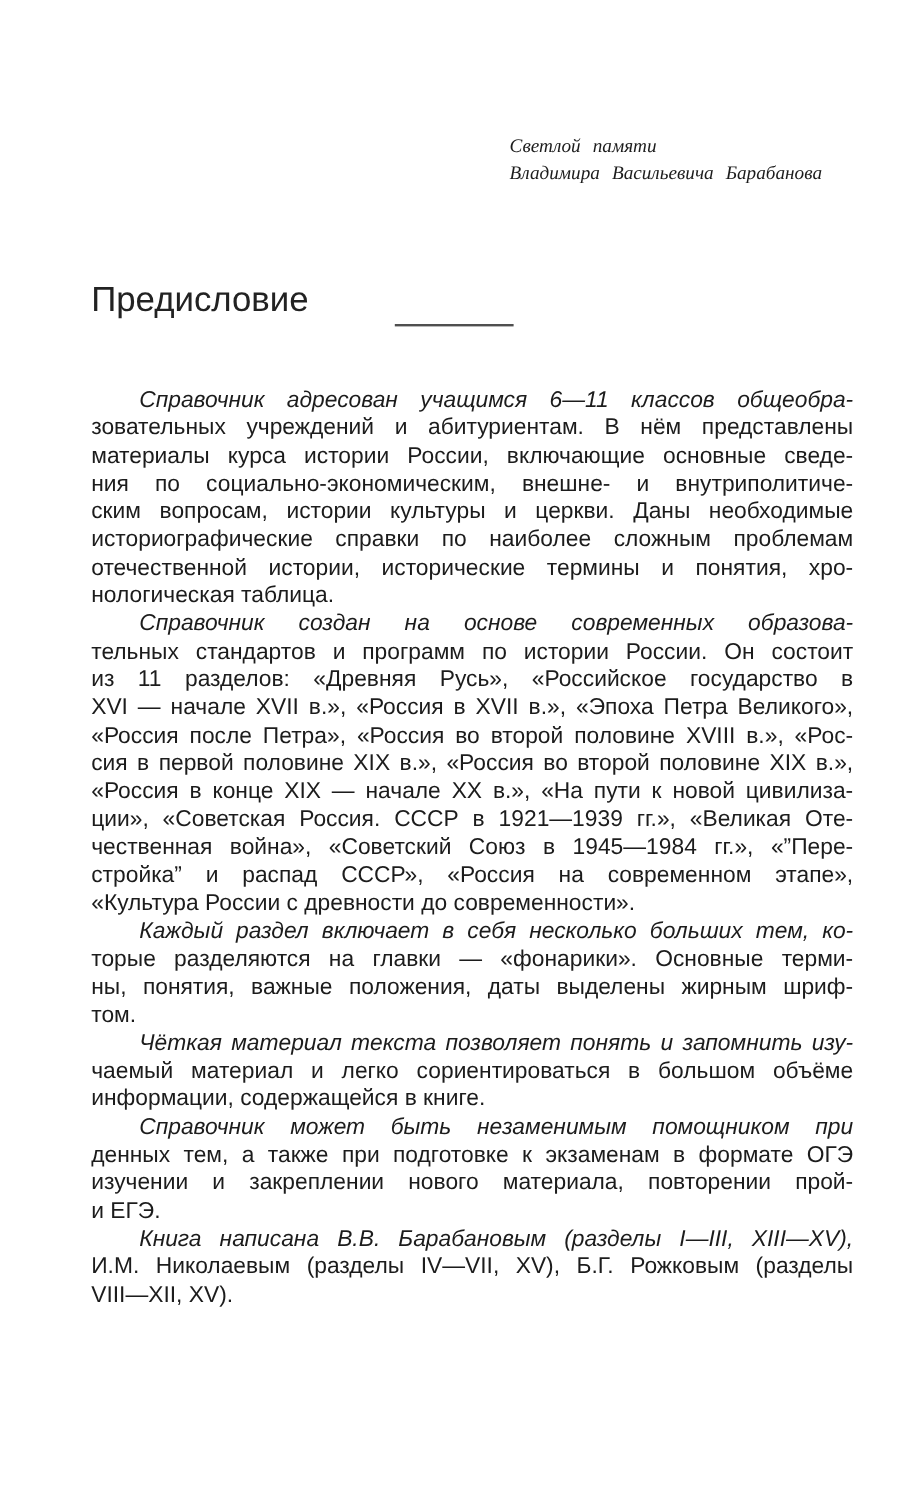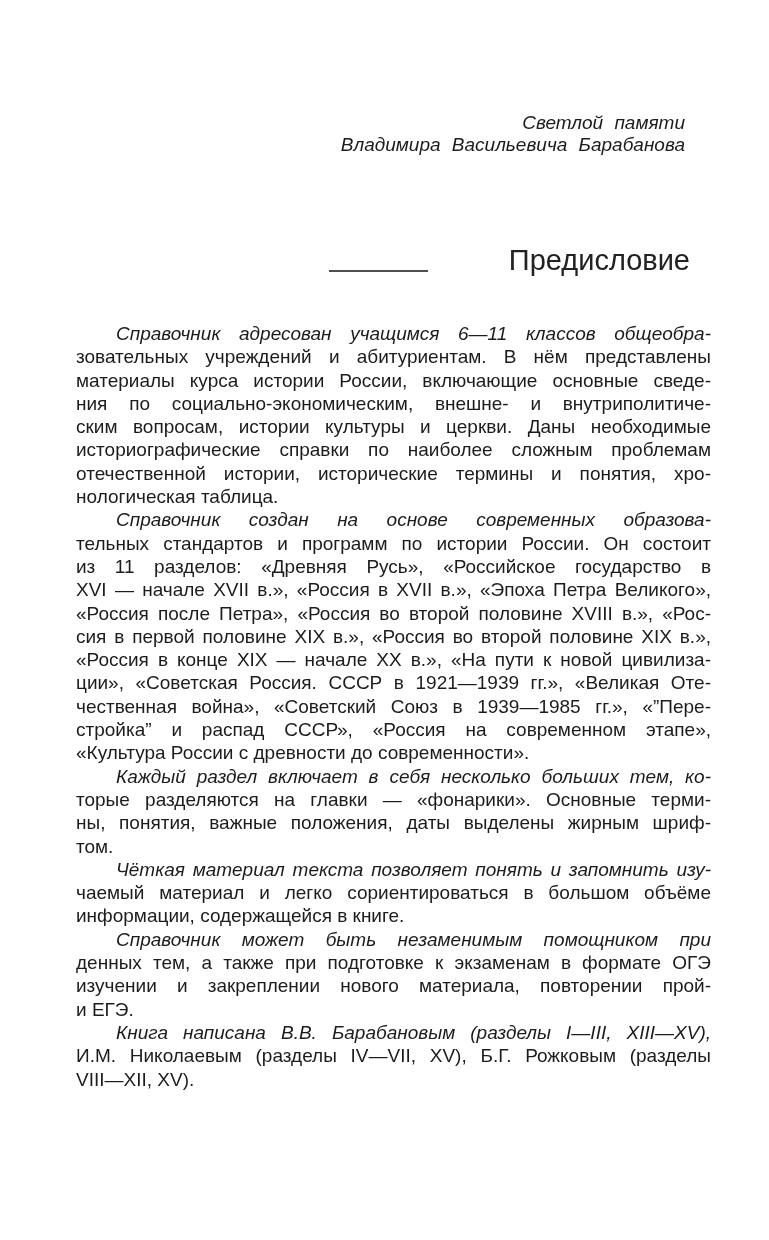--- a/index.html
+++ b/index.html
@@ -13,36 +13,35 @@
     height: 1240px;
     background: #ffffff;
     overflow: hidden;
     font-family: "Liberation Sans", sans-serif;
     color: #1c1c1c;
   }
   .dedication {
     position: absolute;
     top: 112px;
     right: 84px;
-    text-align: right;
-    font-family: Liberation Sans, sans-serif;
+    font-family: Liberation Serif, serif;
     font-style: italic;
-    font-size: 19px;
+    font-size: 16px;
     line-height: 22px;
     word-spacing: 6px;
     color: #1c1c1c;
     white-space: nowrap;
   }
   .heading {
     position: absolute;
     top: 233px;
     left: 76px;
     width: 604px;
-    margin: 10px;
-    text-align: right;
+    margin: 0;
+    text-align: left;
     font-family: "Liberation Sans", sans-serif;
     font-weight: normal;
     font-size: 29px;
     line-height: 34px;
     color: #222222;
   }
   .title-underline {
     position: absolute;
     top: 270px;
     left: 329px;
@@ -102,21 +101,21 @@
       </div>
       <div class="paragraph">
         <div class="line para-start">Справочник создан на основе современных образова-</div>
         <div class="line">тельных стандартов и программ по истории России. Он состоит</div>
         <div class="line">из 11 разделов: «Древняя Русь», «Российское государство в</div>
         <div class="line">XVI — начале XVII в.», «Россия в XVII в.», «Эпоха Петра Великого»,</div>
         <div class="line">«Россия после Петра», «Россия во второй половине XVIII в.», «Рос-</div>
         <div class="line">сия в первой половине XIX в.», «Россия во второй половине XIX в.»,</div>
         <div class="line">«Россия в конце XIX — начале XX в.», «На пути к новой цивилиза-</div>
         <div class="line">ции», «Советская Россия. СССР в 1921—1939 гг.», «Великая Оте-</div>
-        <div class="line">чественная война», «Советский Союз в 1939—1985 гг.», «”Пере-</div>
+        <div class="line">чественная война», «Советский Союз в 1945—1984 гг.», «”Пере-</div>
         <div class="line">стройка” и распад СССР», «Россия на современном этапе»,</div>
         <div class="line para-end">«Культура России с древности до современности».</div>
       </div>
       <div class="paragraph">
         <div class="line para-start">Каждый раздел включает в себя несколько больших тем, ко-</div>
         <div class="line">торые разделяются на главки — «фонарики». Основные терми-</div>
         <div class="line">ны, понятия, важные положения, даты выделены жирным шриф-</div>
         <div class="line para-end">том.</div>
       </div>
       <div class="paragraph">

